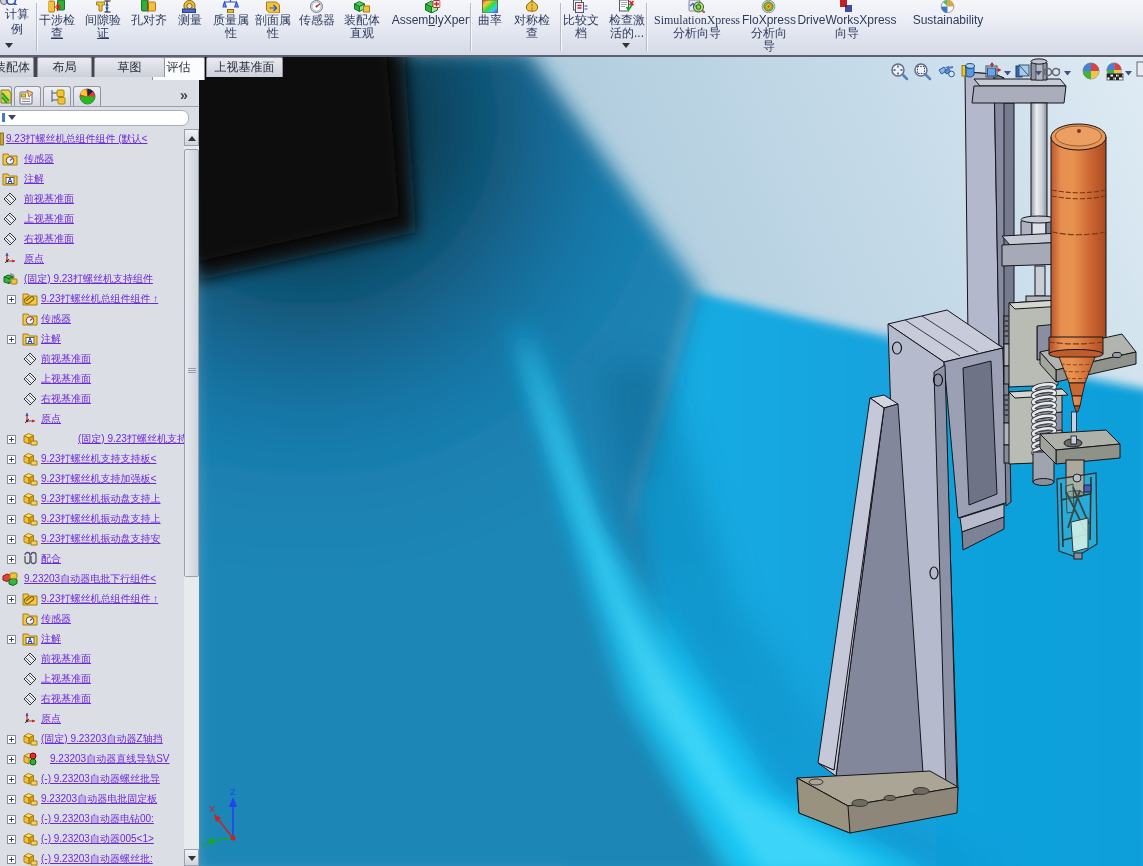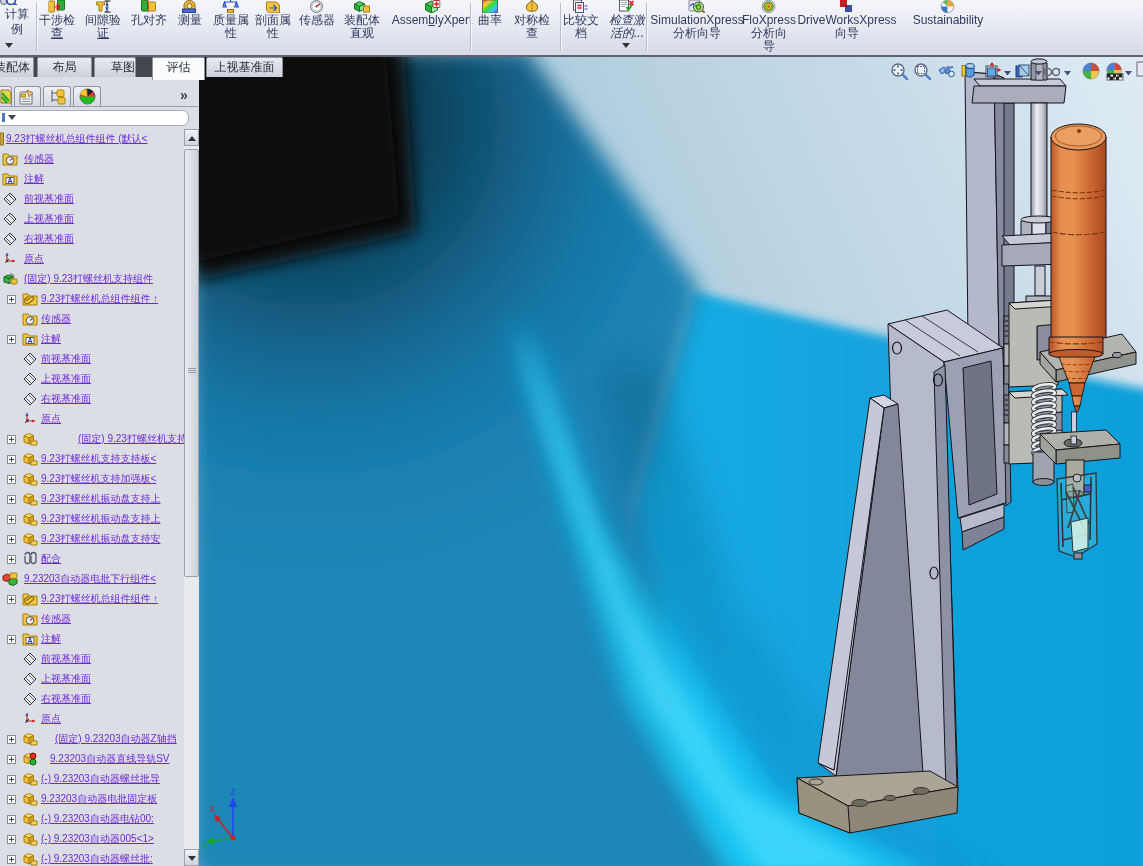--- a/index.html
+++ b/index.html
@@ -162,33 +162,33 @@
           </svg></span>
         <div class="lbl" style="top:14px;">比较文<br>档</div>
       </div>
       <div class="tb" style="left:599px;width:56px;">
         <span class="ic" style="top:0px;"><svg width="17" height="13" viewBox="0 0 17 13">
             <rect x="1" y="0" width="9" height="11" fill="#fff" stroke="#556"></rect>
             <path d="M2.5 2.5 h6 M2.5 4.5 h6 M2.5 6.5 h4" stroke="#9ab" stroke-width="1"></path>
             <path d="M8 7 l2 3 4 -6" stroke="#1a1" stroke-width="1.8" fill="none"></path>
             <path d="M11 1 l4 4 M15 1 l-4 4" stroke="#d22" stroke-width="1.6"></path>
           </svg></span>
-        <div class="lbl" style="top:14px;font-style:italic;">检查激<br>活的...</div>
+        <div class="lbl" style="top:14px;">检查激<br>活的...</div>
         <div style="position:absolute;top:43px;left:23px;width:0;height:0;border-left:4px solid transparent;border-right:4px solid transparent;border-top:5px solid #333;"></div>
       </div>
       <div class="vdiv" style="left:646px;"></div>
       <div class="tb" style="left:642px;width:110px;">
         <span class="ic" style="top:0px;"><svg width="18" height="13" viewBox="0 0 18 13">
             <rect x="1" y="0" width="11" height="11" rx="1" fill="#e4e6ec" stroke="#889"></rect>
             <path d="M2 6 l3 -2.5 3.5 3.5 2.5 -4" stroke="#35c" fill="none" stroke-width="1.2"></path>
             <circle cx="10.5" cy="7" r="5" fill="rgba(150,210,110,0.55)" stroke="#261"></circle>
             <circle cx="10.5" cy="7" r="2.4" fill="#9c3" stroke="#261"></circle>
             <rect x="13.5" y="10" width="4" height="2.2" rx="1" transform="rotate(45 15 11)" fill="#a64"></rect>
           </svg></span>
-        <div class="lbl" style="top:14px;">SimulationXpress<br>分析向导</div>
+        <div class="lbl" style="top:14px;font-family:Liberation Serif, serif;">SimulationXpress<br>分析向导</div>
       </div>
       <div class="tb" style="left:734px;width:70px;">
         <span class="ic" style="top:0px;"><svg width="18" height="13" viewBox="0 0 18 13">
             <circle cx="8.5" cy="6.5" r="6.3" fill="#eee" stroke="#889"></circle>
             <circle cx="8.5" cy="6.5" r="4.6" fill="#7c3" stroke="#471"></circle>
             <circle cx="8.5" cy="6.5" r="2.8" fill="#f6d24a" stroke="#a80"></circle>
             <circle cx="8.5" cy="6.5" r="1.3" fill="#e33"></circle>
           </svg></span>
         <div class="lbl" style="top:14px;">FloXpress<br>分析向<br>导</div>
       </div>
@@ -207,21 +207,21 @@
             <path d="M8.5 12.8 a6.3 6.3 0 0 1 -6.3 -6.3 l6.3 0 z" fill="#3c78c8"></path>
             <path d="M4 2 a6.3 6.3 0 0 1 4.5 -1.8 l0 6.3 z" fill="#58b858"></path>
           </svg></span>
         <div class="lbl" style="top:14px;">Sustainability</div>
       </div>
     </div>
     <div id="tbline"></div>
     <div style="position:absolute;left:0;top:57px;width:200px;height:20px;background:#43464e;z-index:1;"></div>
     <div class="cmtab" style="left:-10px;width:44px;">装配体</div>
     <div class="cmtab" style="left:37px;width:55px;">布局</div>
-    <div class="cmtab" style="left:94px;width:42px;text-align:right;">草图</div>
+    <div class="cmtab" style="left:94px;width:71px;">草图</div>
     <div class="cmtab active" style="left:152px;width:53px;">评估</div>
     <div class="cmtab" style="left:206px;width:77px;">上视基准面</div>
     <div id="panel">
       <div class="ptab" style="left:-14px;width:26px;">
         <div style="position:absolute;left:12px;top:2px;"><svg width="14" height="16" viewBox="0 0 14 16">
             <path d="M2 1 h8 l2 3 v10 h-10 z" fill="#e8d44a" stroke="#873"></path>
             <path d="M3 4 l7 8 M3 8 l5 6" stroke="#2a2" stroke-width="2"></path>
           </svg></div>
       </div>
       <div class="ptab" style="left:14px;width:27px;">
@@ -505,21 +505,21 @@
           <span class="tx" style="left:41px;">原点</span>
         </div>
         <div class="trow" style="top:600px;">
           <div class="plus"></div>
           <svg style="position:absolute;left:22px;top:2px;" width="16" height="16" viewBox="0 0 16 16">
             <path d="M2 5 l4.5 -2.5 5 2 -4.5 2.5 z" fill="#ffe066" stroke="#a87d14"></path>
             <path d="M2 5 l5 2 v6 l-5 -2 z" fill="#f2c33a" stroke="#a87d14"></path>
             <path d="M7 7 l4.5 -2.5 v6 l-4.5 2.5 z" fill="#d9a516" stroke="#a87d14"></path>
             <path d="M9 10 h6 v4 h-6 z" fill="#f6d35c" stroke="#a87d14"></path>
           </svg>
-          <span class="tx" style="left:55px;">(固定) 9.23203自动器Z轴挡</span>
+          <span class="tx" style="left:41px;">(固定) 9.23203自动器Z轴挡</span>
         </div>
         <div class="trow" style="top:620px;">
           <div class="plus"></div>
           <svg style="position:absolute;left:22px;top:2px;" width="16" height="16" viewBox="0 0 16 16">
             <path d="M2 5 l4.5 -2.5 5 2 -4.5 2.5 z" fill="#ffe066" stroke="#a87d14"></path>
             <path d="M2 5 l5 2 v6 l-5 -2 z" fill="#f2c33a" stroke="#a87d14"></path>
             <circle cx="11" cy="5" r="3" fill="#e03028" stroke="#800"></circle>
             <circle cx="11" cy="11" r="3" fill="#2fae3a" stroke="#060"></circle>
           </svg>
           <span class="tx" style="left:50px;">9.23203自动器直线导轨SV</span>

